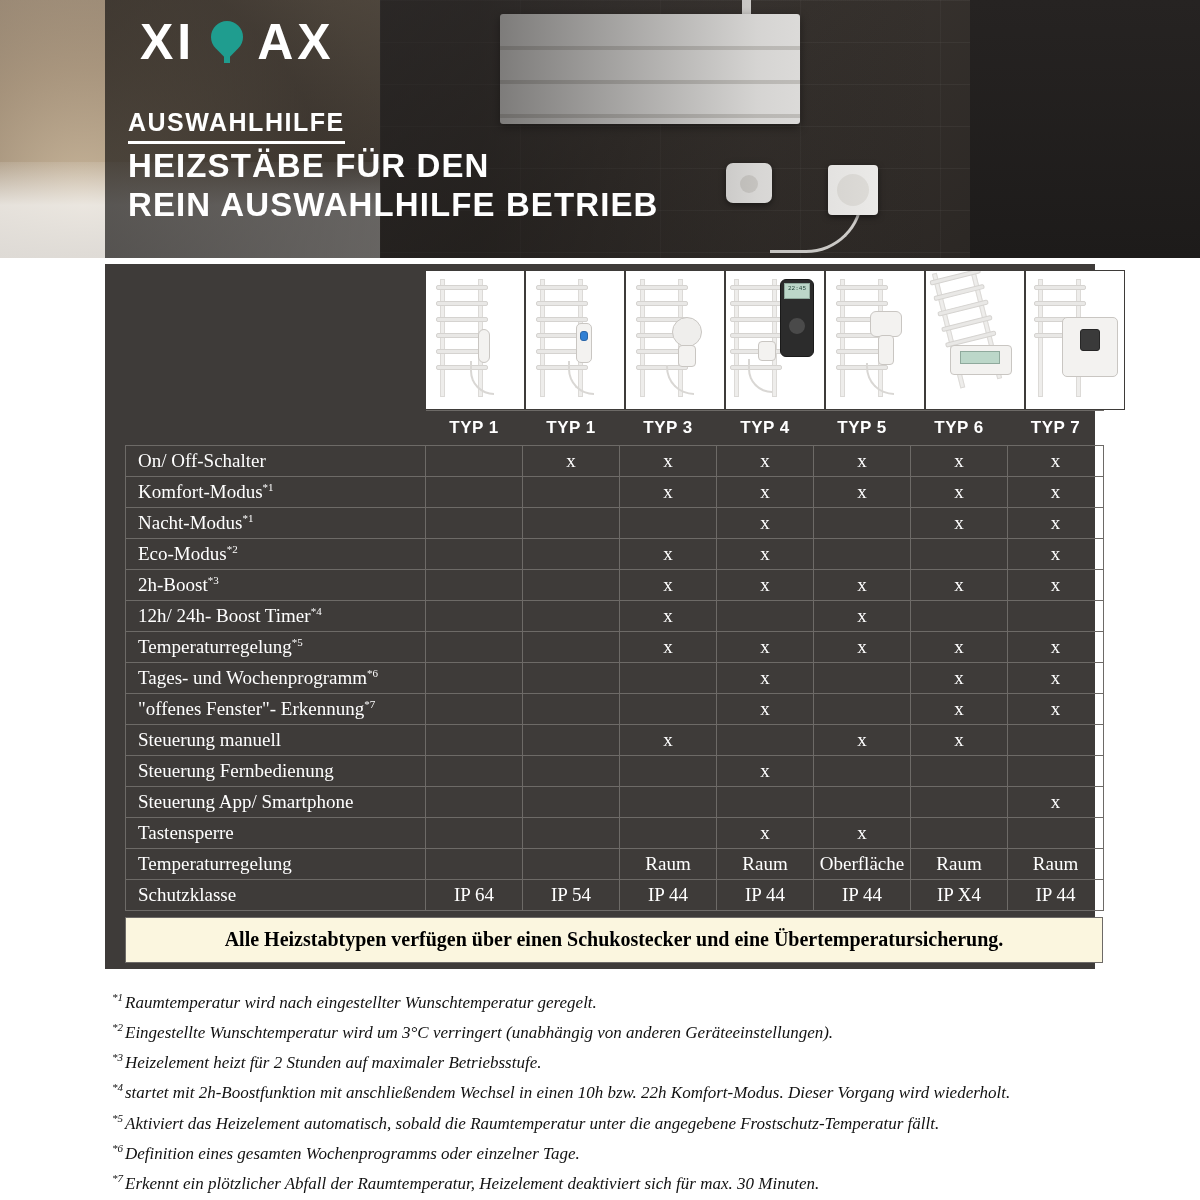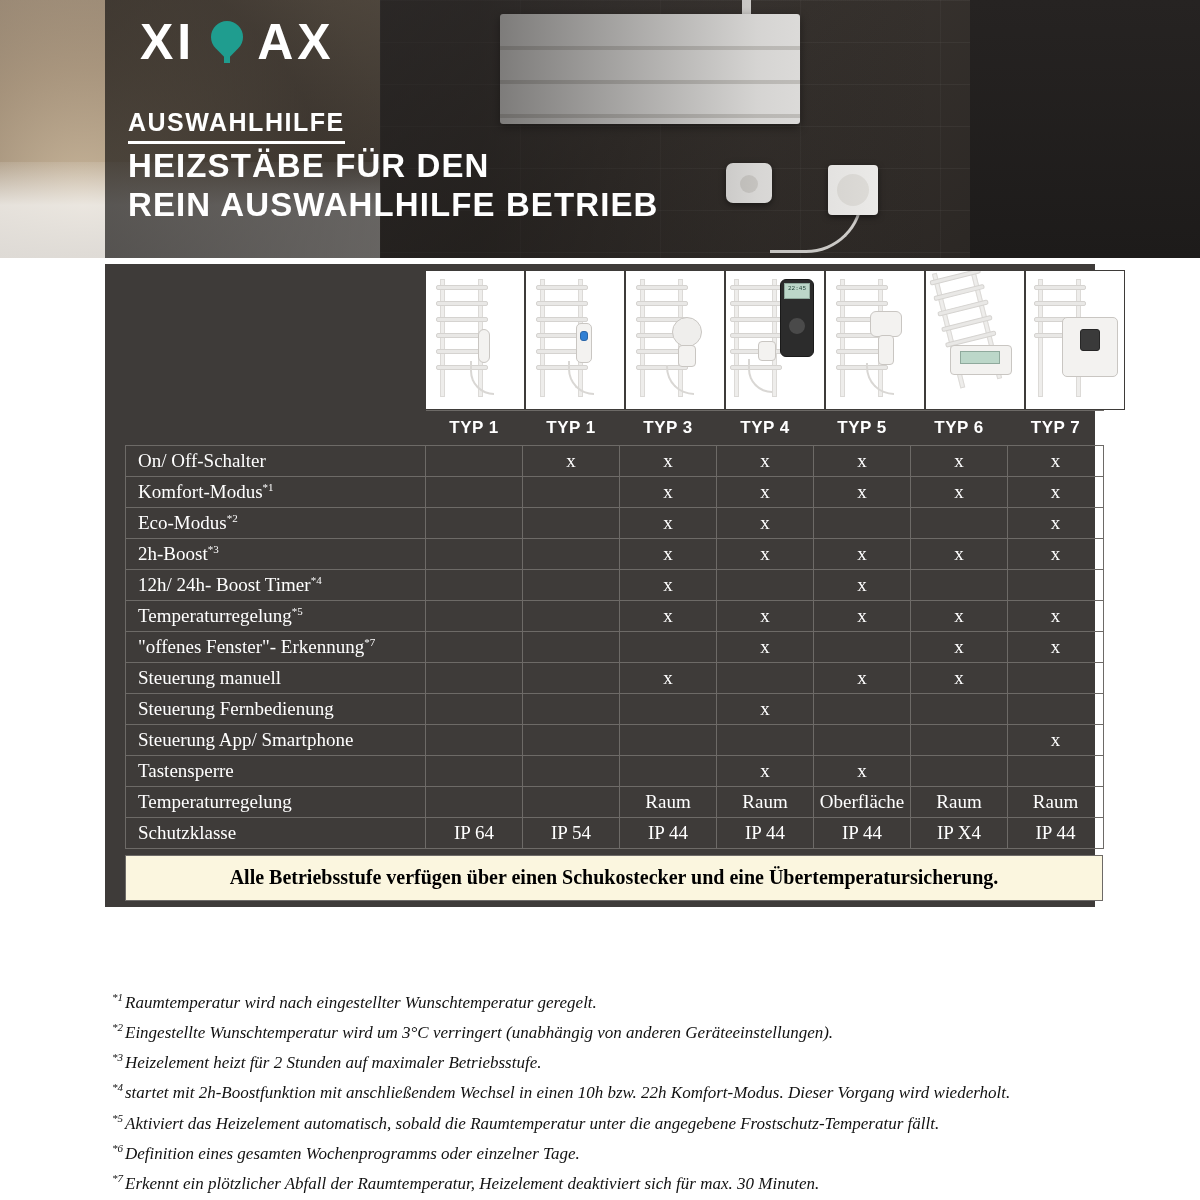--- a/index.html
+++ b/index.html
@@ -517,20 +517,30 @@
           <td class="lbl"><span>Komfort-Modus</span><sup>*1</sup></td>
           <td class="cell"></td>
           <td class="cell"></td>
           <td class="cell">x</td>
           <td class="cell">x</td>
           <td class="cell">x</td>
           <td class="cell">x</td>
           <td class="cell">x</td>
         </tr>
         <tr class="row">
+          <td class="lbl"><span>Nacht-Modus</span><sup>*1</sup></td>
+          <td class="cell"></td>
+          <td class="cell"></td>
+          <td class="cell"></td>
+          <td class="cell">x</td>
+          <td class="cell"></td>
+          <td class="cell">x</td>
+          <td class="cell">x</td>
+        </tr>
+        <tr class="row">
           <td class="lbl"><span>Eco-Modus</span><sup>*2</sup></td>
           <td class="cell"></td>
           <td class="cell"></td>
           <td class="cell">x</td>
           <td class="cell">x</td>
           <td class="cell"></td>
           <td class="cell"></td>
           <td class="cell">x</td>
         </tr>
         <tr class="row">
@@ -553,20 +563,30 @@
           <td class="cell"></td>
           <td class="cell"></td>
         </tr>
         <tr class="row">
           <td class="lbl"><span>Temperaturregelung</span><sup>*5</sup></td>
           <td class="cell"></td>
           <td class="cell"></td>
           <td class="cell">x</td>
           <td class="cell">x</td>
           <td class="cell">x</td>
+          <td class="cell">x</td>
+          <td class="cell">x</td>
+        </tr>
+        <tr class="row">
+          <td class="lbl"><span>Tages- und Wochenprogramm</span><sup>*6</sup></td>
+          <td class="cell"></td>
+          <td class="cell"></td>
+          <td class="cell"></td>
+          <td class="cell">x</td>
+          <td class="cell"></td>
           <td class="cell">x</td>
           <td class="cell">x</td>
         </tr>
         <tr class="row">
           <td class="lbl"><span>"offenes Fenster"- Erkennung</span><sup>*7</sup></td>
           <td class="cell"></td>
           <td class="cell"></td>
           <td class="cell"></td>
           <td class="cell">x</td>
           <td class="cell"></td>
@@ -629,21 +649,21 @@
           <td class="cell">IP 54</td>
           <td class="cell">IP 44</td>
           <td class="cell">IP 44</td>
           <td class="cell">IP  44</td>
           <td class="cell">IP X4</td>
           <td class="cell">IP 44</td>
         </tr>
       </tbody>
     </table>
 
-    <div class="note">Alle Betriebsstufe verfügen über einen Schukostecker und eine Übertemperatursicherung.</div>
+    <div class="note">Alle Heizstabtypen verfügen über einen Schukostecker und eine Übertemperatursicherung.</div>
   </div>
 
   <div class="foot">
     <span class="fn"><sup>*1</sup><span>Raumtemperatur wird nach eingestellter Wunschtemperatur geregelt.</span></span>
     <span class="fn"><sup>*2</sup><span>Eingestellte Wunschtemperatur wird um 3°C verringert (unabhängig von anderen Geräteeinstellungen).</span></span>
     <span class="fn"><sup>*3</sup><span>Heizelement heizt für 2 Stunden auf maximaler Betriebsstufe.</span></span>
     <span class="fn"><sup>*4</sup><span>startet mit 2h-Boostfunktion mit anschließendem Wechsel in einen 10h bzw. 22h Komfort-Modus. Dieser Vorgang wird wiederholt.</span></span>
     <span class="fn"><sup>*5</sup><span>Aktiviert das Heizelement automatisch, sobald die Raumtemperatur unter die angegebene Frostschutz-Temperatur fällt.</span></span>
     <span class="fn"><sup>*6</sup><span>Definition eines gesamten Wochenprogramms oder einzelner Tage.</span></span>
     <span class="fn"><sup>*7</sup><span>Erkennt ein plötzlicher Abfall der Raumtemperatur, Heizelement deaktiviert sich für max. 30 Minuten.</span></span>

